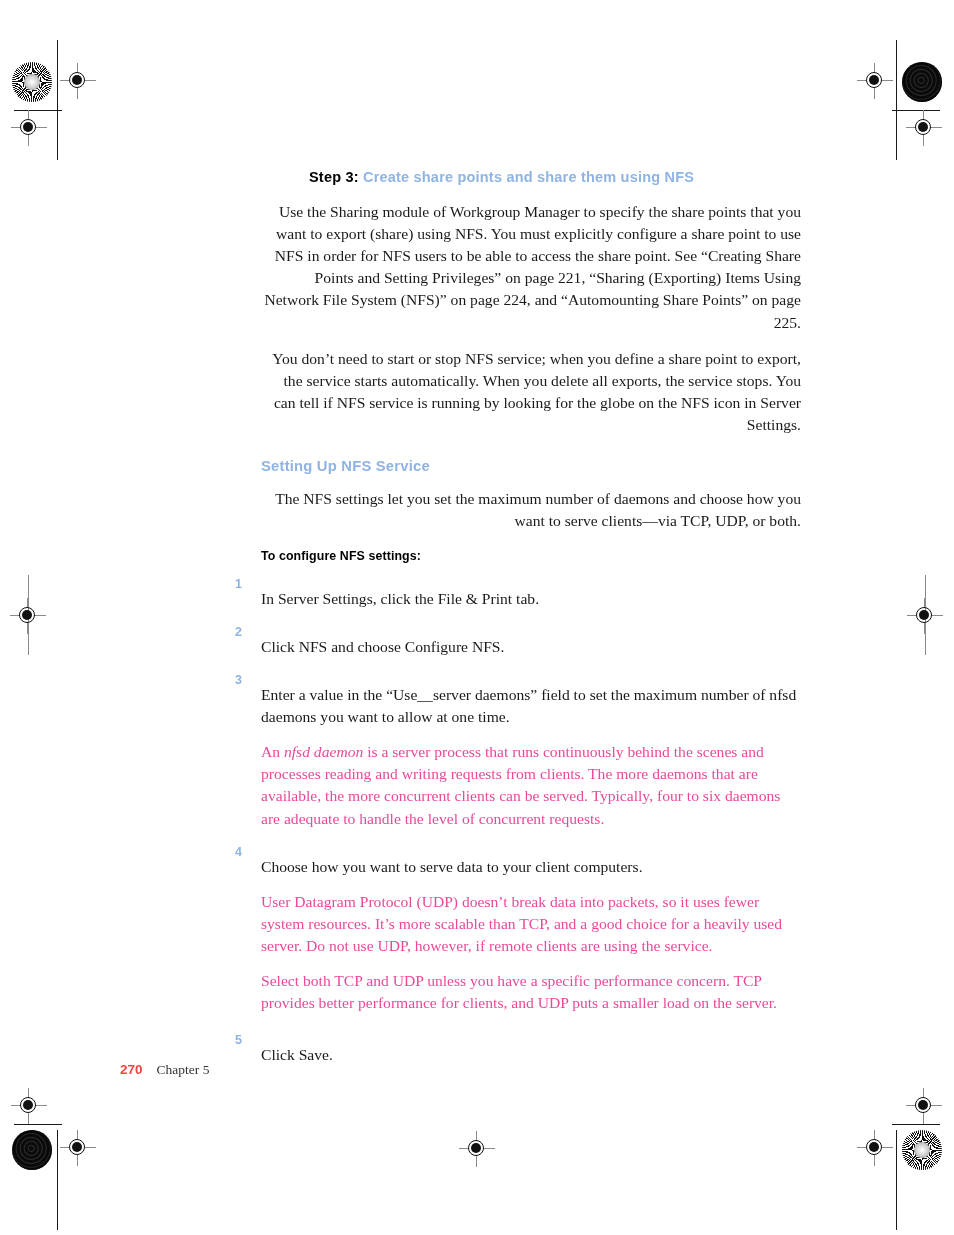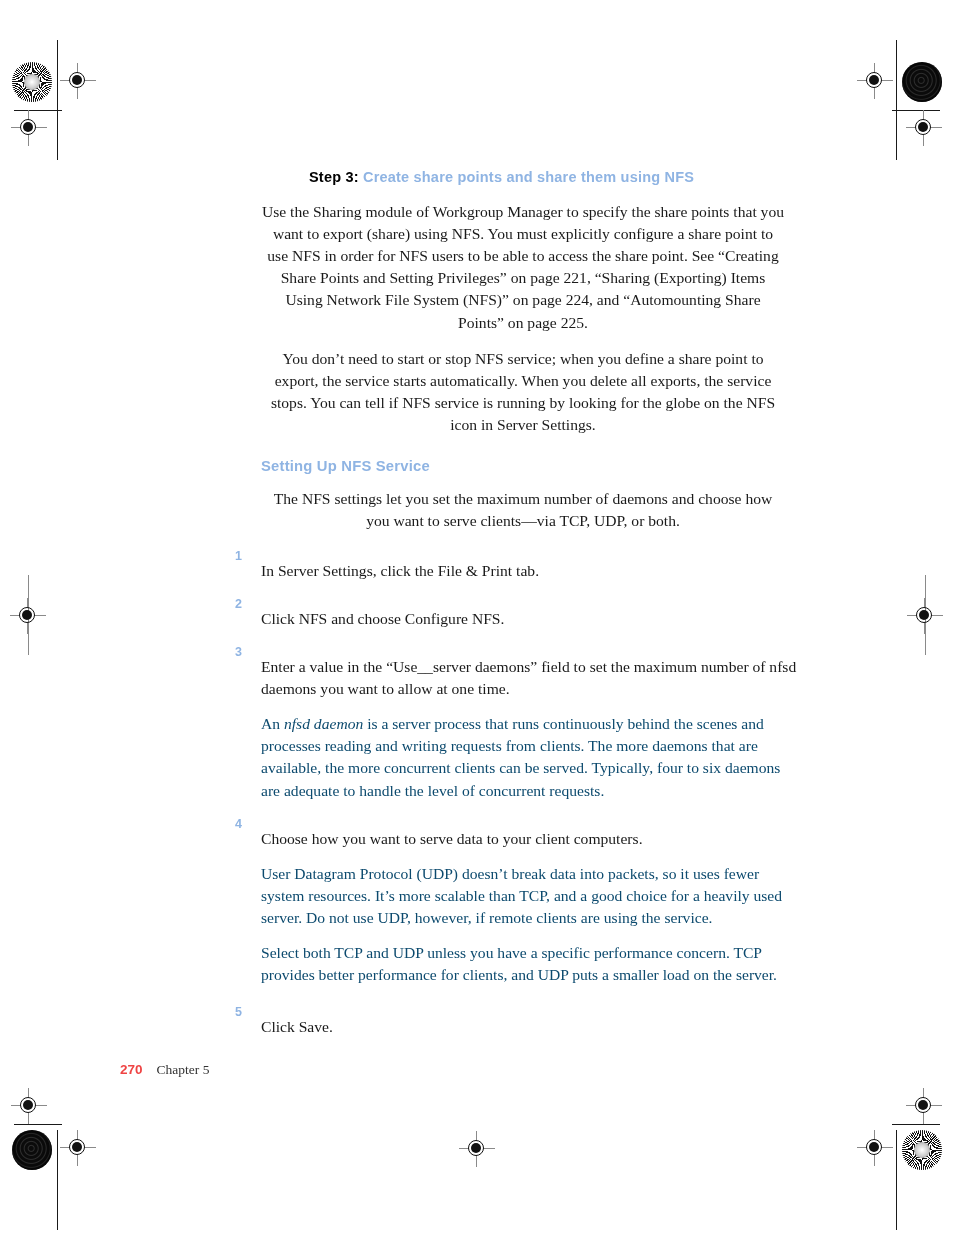--- a/index.html
+++ b/index.html
@@ -123,22 +123,22 @@
     letter-spacing: 0.2px;
     margin: 0 0 14px 0;
     line-height: 1.3;
   }
   .step-head .step-label { color: #000000; margin-left: 48px; }
   .step-head .step-title { color: #8fb4e3; }
 
   p.body {
     font-size: 15.6px;
     line-height: 1.42;
-    margin: 0 16px 14px 0;
-    text-align: center;
+    margin: 0 0 14px 0;
+    text-align: right;
     color: #1a1a1a;
   }
 
   h2.h-blue {
     font-family: "Liberation Sans", sans-serif;
     font-weight: bold;
     font-size: 14.8px;
     color: #8fb4e3;
     margin: 22px 0 14px 0;
     letter-spacing: 0.2px;
@@ -185,21 +185,21 @@
   .step-text {
     flex: 1 1 auto;
     font-size: 15.6px;
     line-height: 1.42;
     color: #1a1a1a;
     margin-top: 13px;
   }
   .sub-para {
     font-size: 15.6px;
     line-height: 1.42;
-    color: #0c4a6e;
+    color: #ec4899;
     margin: 13px 0 0 0;
   }
   em { font-style: italic; }
 
   
   .footer {
     position: absolute;
     left: 120px;
     top: 1062px;
     display: flex;
@@ -338,20 +338,21 @@
     <span class="step-title">Create share points and share them using NFS</span>
   </div>
 
   <p class="body">Use the Sharing module of Workgroup Manager to specify the share points that you want to export (share) using NFS. You must explicitly configure a share point to use NFS in order for NFS users to be able to access the share point. See “Creating Share Points and Setting Privileges” on page 221, “Sharing (Exporting) Items Using Network File System (NFS)” on page 224, and “Automounting Share Points” on page 225.</p>
   <p class="body">You don’t need to start or stop NFS service; when you define a share point to export, the service starts automatically. When you delete all exports, the service stops. You can tell if NFS service is running by looking for the globe on the NFS icon in Server Settings.</p>
 
   <h2 class="h-blue">Setting Up NFS Service</h2>
 
   <p class="body">The NFS settings let you set the maximum number of daemons and choose how you want to serve clients—via TCP, UDP, or both.</p>
 
+  <h4 class="h-bold">To configure NFS settings:</h4>
 
   <ol class="steps">
 
     <li class="step-item">
       <div class="step-row">
         <span class="step-num">1</span>
         <span class="step-text">In Server Settings, click the File &amp; Print tab.</span>
       </div>
     </li>
 

